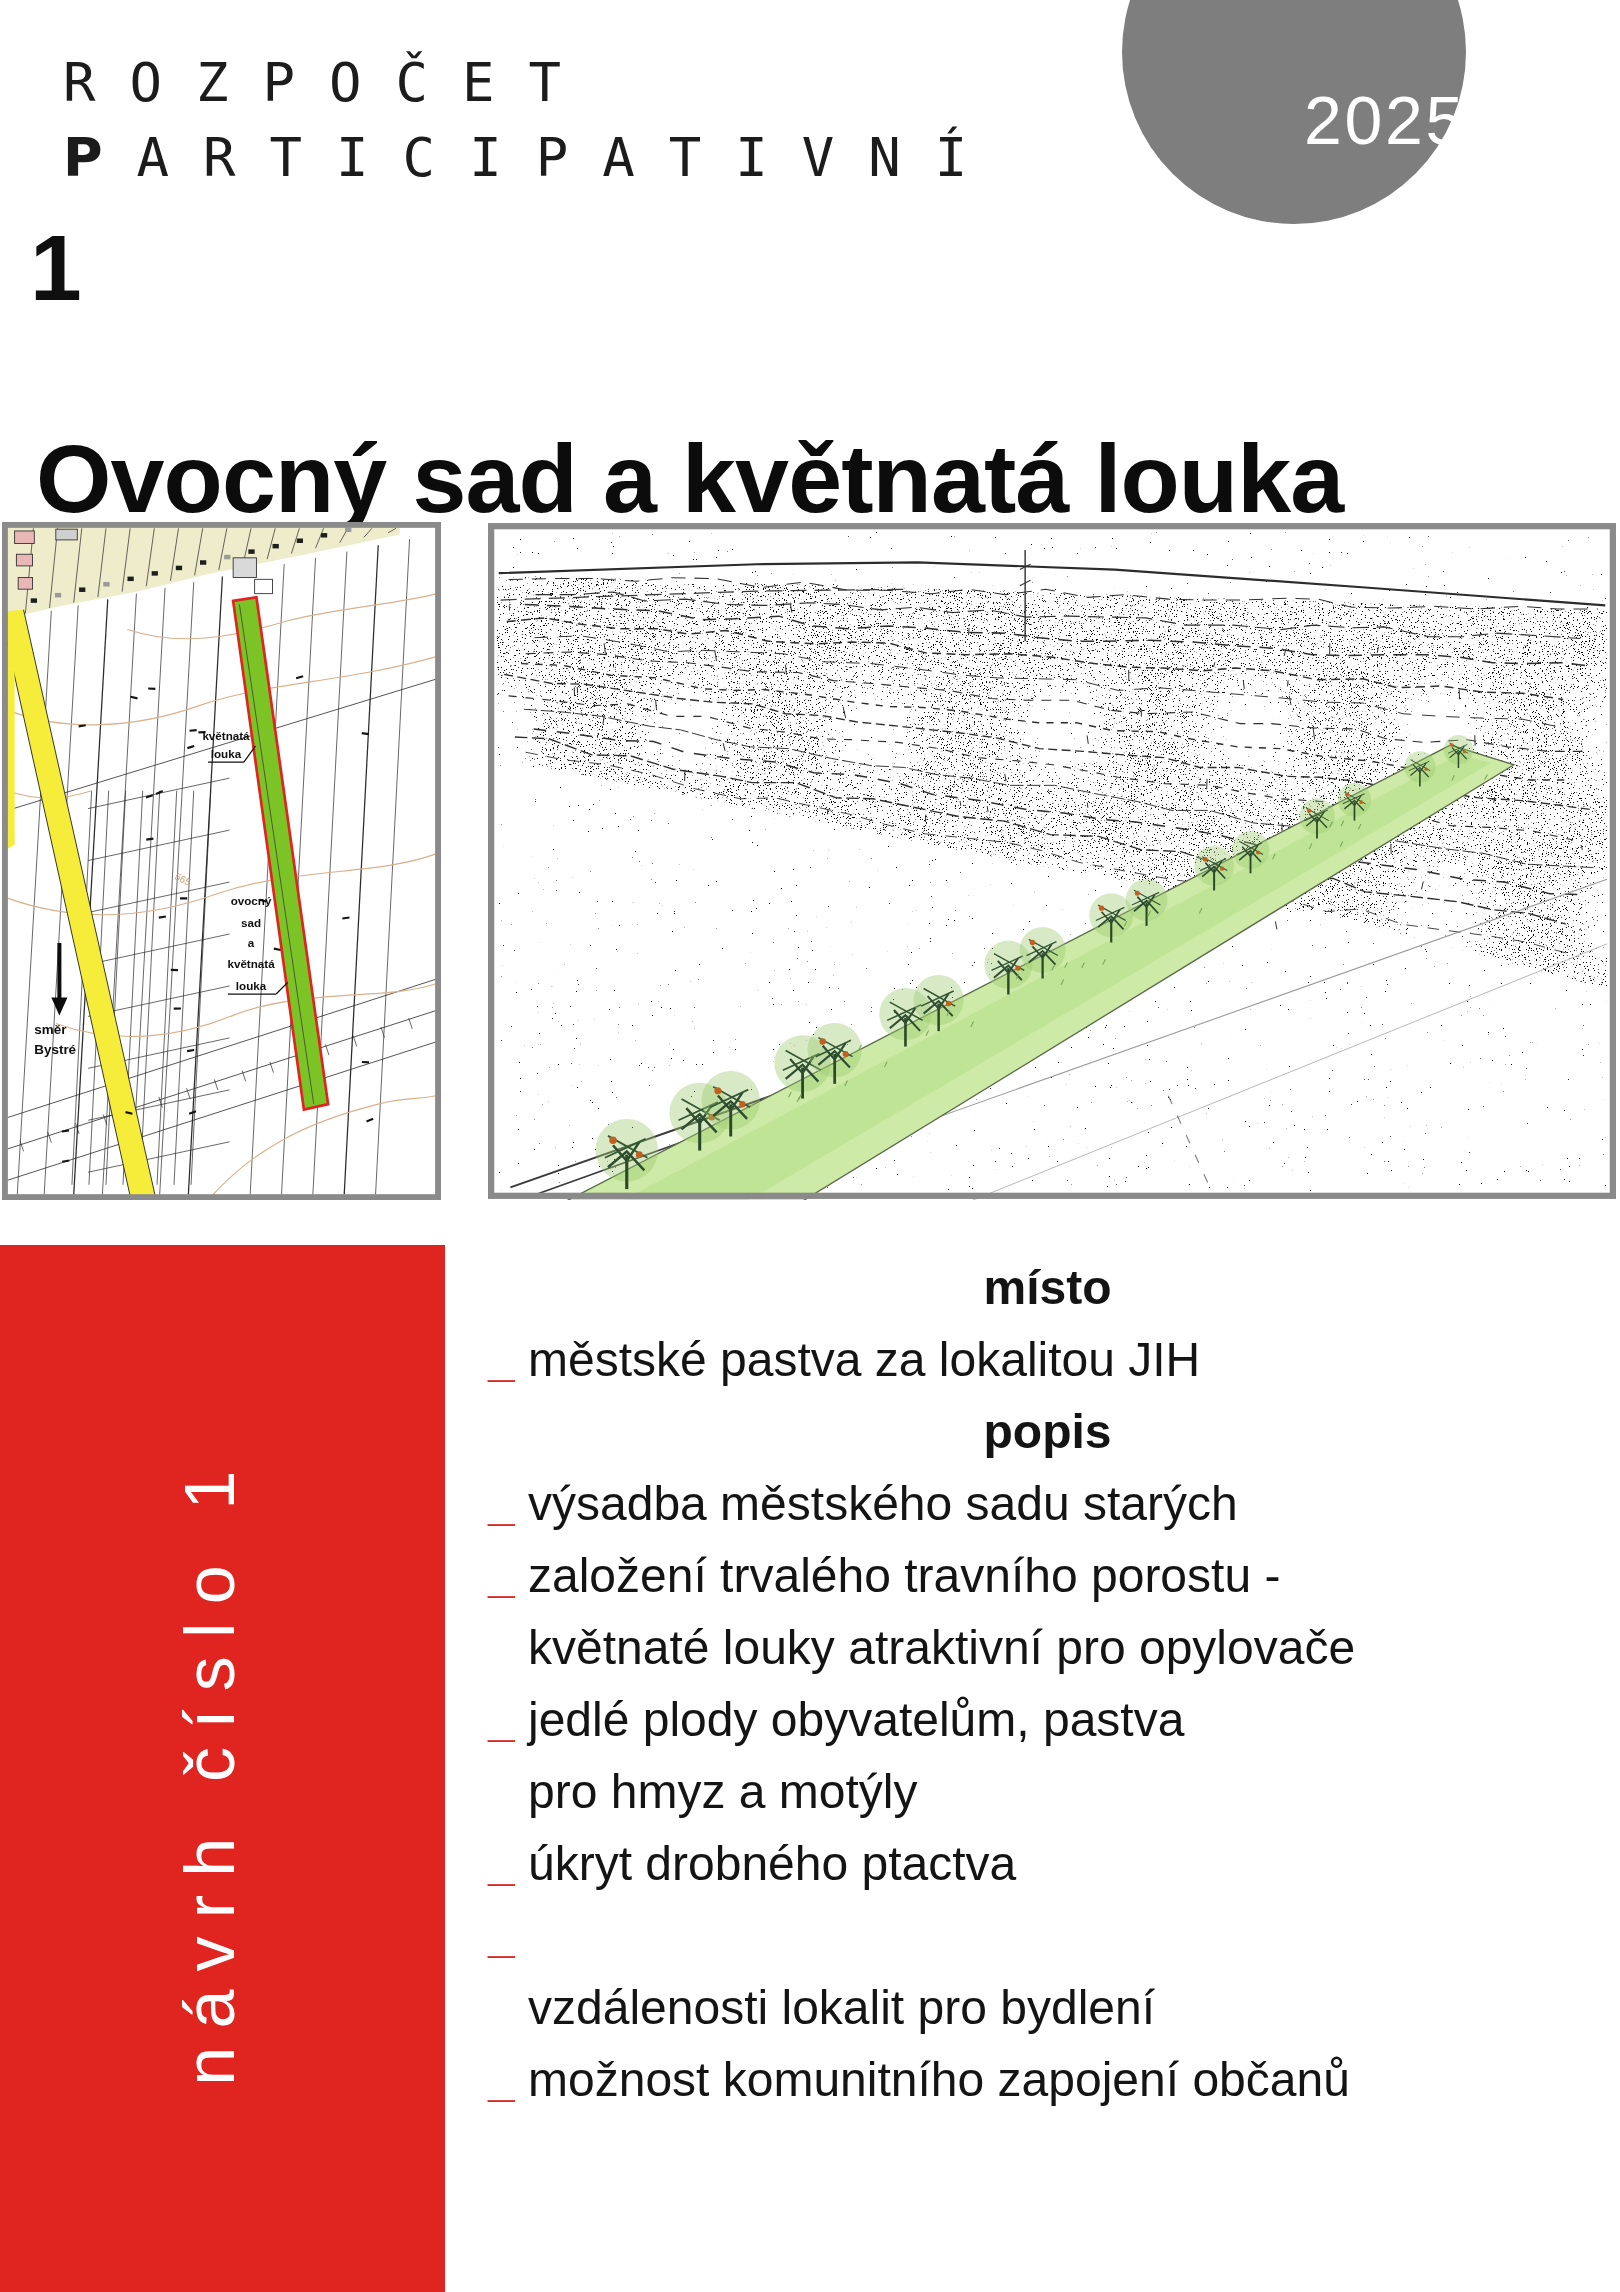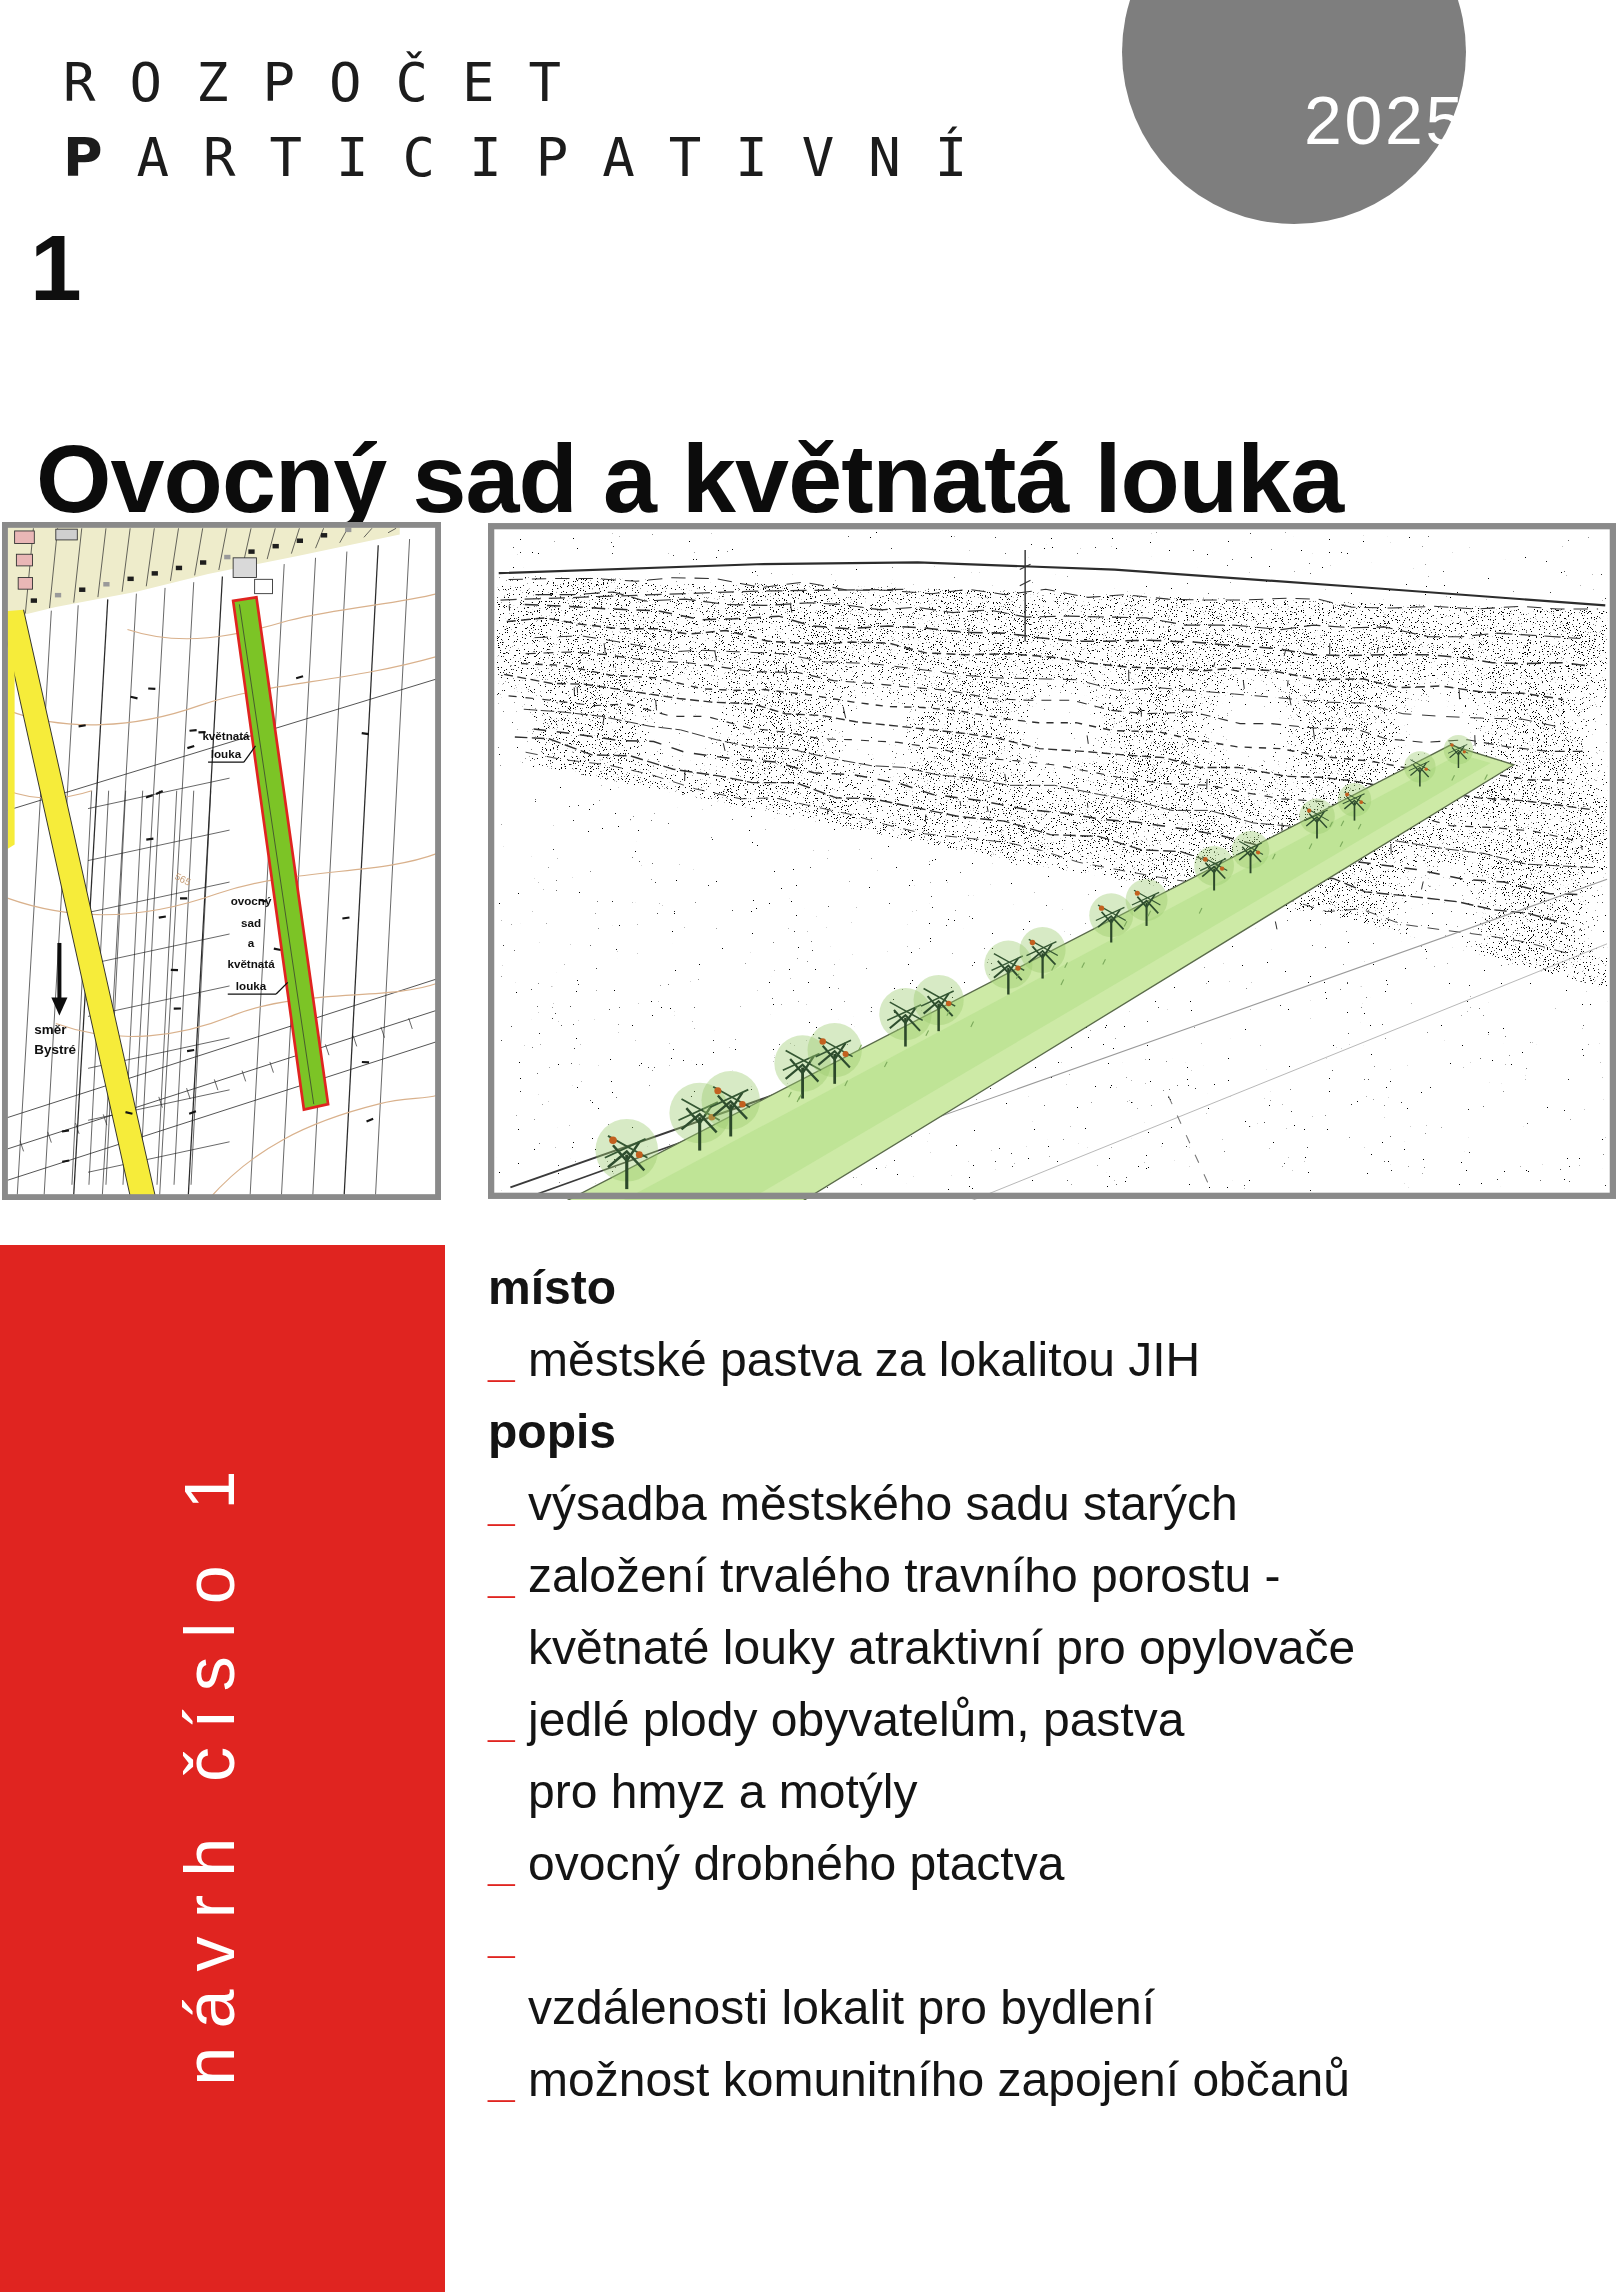--- a/index.html
+++ b/index.html
@@ -62,21 +62,21 @@
     transform:translate(-50%,-50%) rotate(-90deg);
     white-space:nowrap;color:#ffffff;
     font-size:70px;font-weight:400;letter-spacing:0.26em;
   }
   
   .details{
     position:absolute;left:488px;top:1252px;width:1119px;
     font-size:48px;line-height:72px;color:#141414;
   }
   .dline{position:relative;height:72px;white-space:nowrap;padding-left:40px;}
-  .dline.heading{padding-left:0;font-weight:700;}
+  .dline.heading{padding-left:0;font-weight:700;text-align:center;}
   .dline .mark{
     position:absolute;left:0;top:0;color:var(--accent,#e02420);font-weight:700;
   }
 </style>
 </head>
 <body>
 
 <div class="brand">
   <div>ROZPOČET</div>
   <div><span class="ini">P</span><span>ARTICIPATIVNÍ</span></div>
@@ -509,18 +509,18 @@
 
 <div class="details">
     <div class="dline heading"><span>místo</span></div>
     <div class="dline bullet"><span class="mark">_</span><span>městské pastva za lokalitou JIH</span></div>
     <div class="dline heading"><span>popis</span></div>
     <div class="dline bullet"><span class="mark">_</span><span>výsadba městského sadu starých</span></div>
     <div class="dline bullet"><span class="mark">_</span><span>založení trvalého travního porostu -</span></div>
     <div class="dline cont"><span>květnaté louky atraktivní pro opylovače</span></div>
     <div class="dline bullet"><span class="mark">_</span><span>jedlé plody obyvatelům, pastva</span></div>
     <div class="dline cont"><span>pro hmyz a motýly</span></div>
-    <div class="dline bullet"><span class="mark">_</span><span>ovocný drobného ptactva</span></div>
+    <div class="dline bullet"><span class="mark">_</span><span>úkryt drobného ptactva</span></div>
     <div class="dline bullet"><span class="mark">_</span></div>
     <div class="dline cont"><span>vzdálenosti lokalit pro bydlení</span></div>
     <div class="dline bullet"><span class="mark">_</span><span>možnost komunitního zapojení občanů</span></div>
   </div>
 
 
 </body></html>

